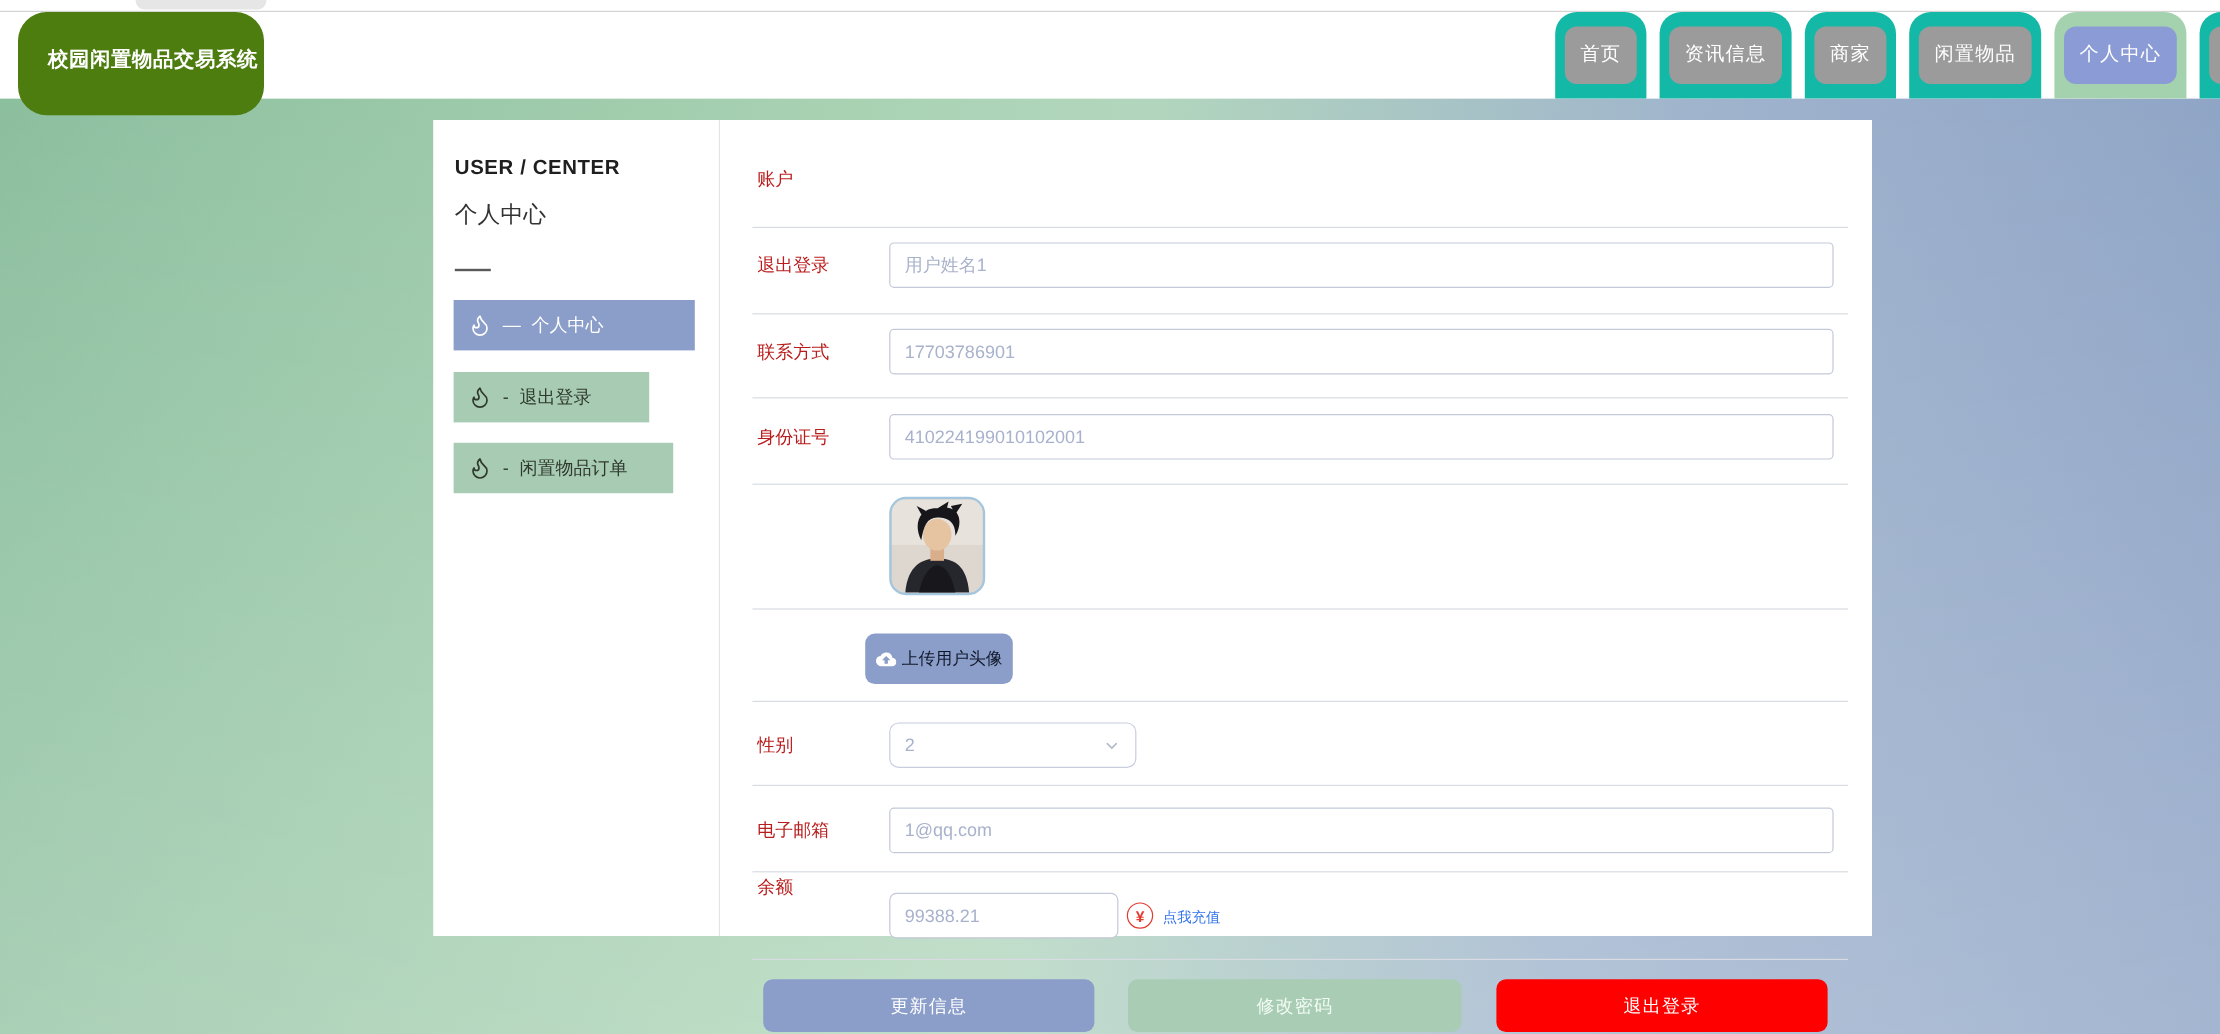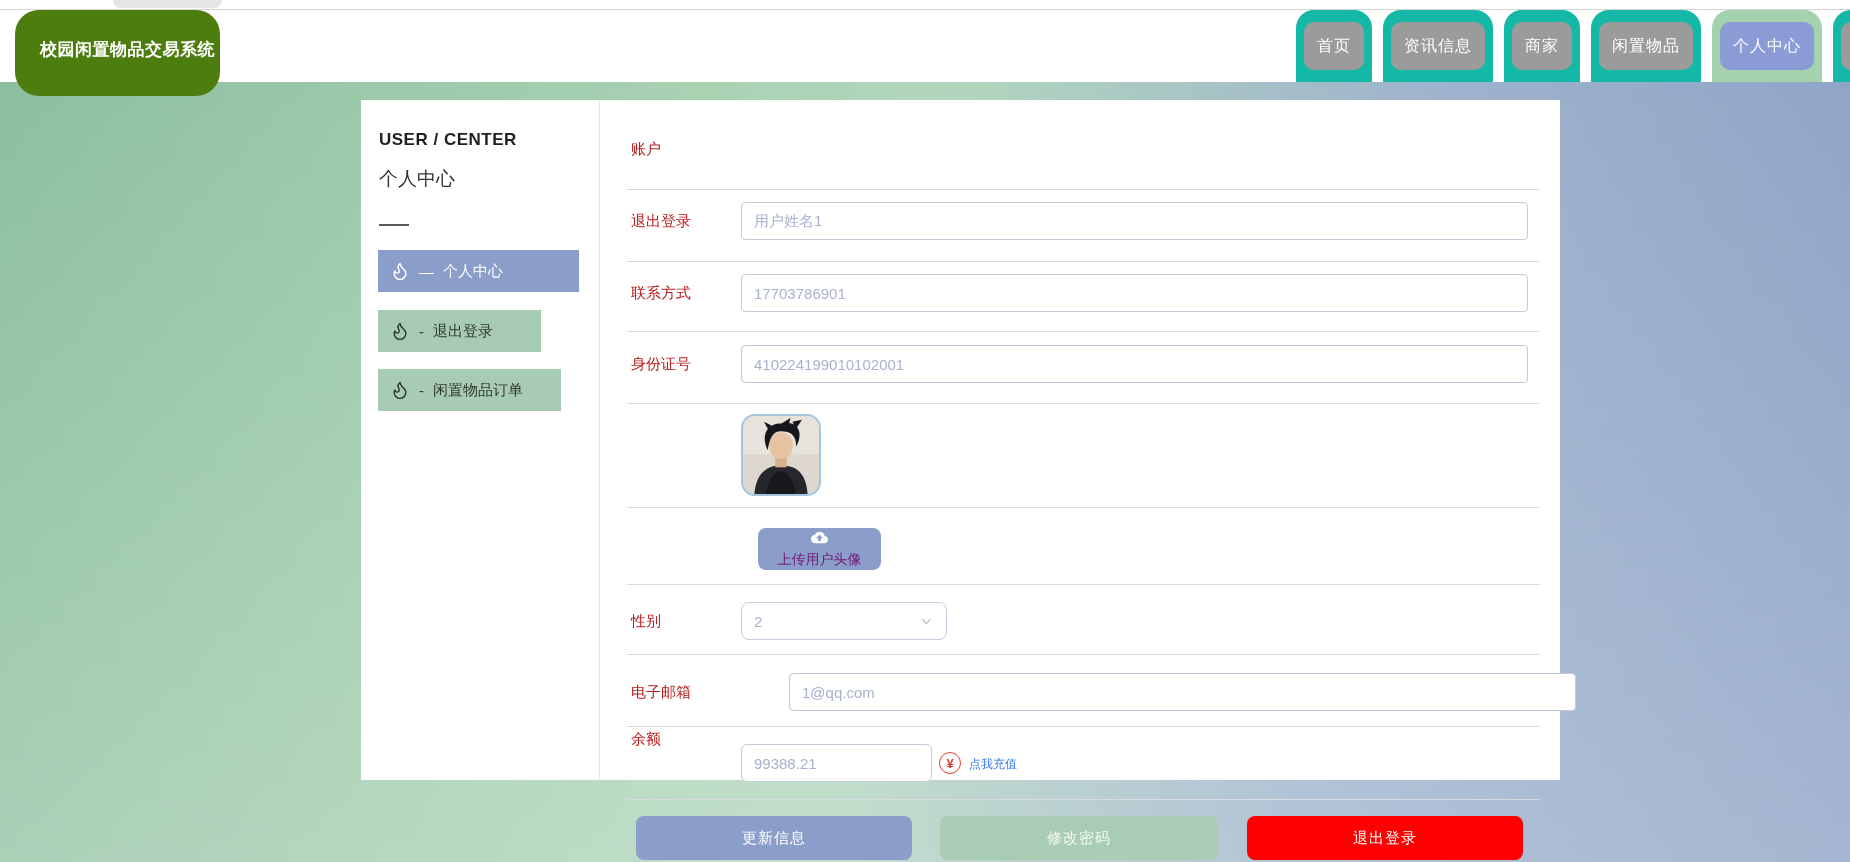--- a/index.html
+++ b/index.html
@@ -88,25 +88,24 @@
   }
   .sep { position: absolute; left: 266px; width: 913px; height: 1px; background: #d8dbe2; }
 
   .avatar {
     position: absolute; left: 380px; top: 314px; width: 80px; height: 82px;
     border: 2px solid #a3c6de; border-radius: 14px; overflow: hidden; background: #d6d0ca;
   }
   .avatar svg { display: block; width: 100%; height: 100%; }
 
   .upload-btn {
-    position: absolute; left: 397px; top: 428px; width: 123px; height: 42px;
+    position: absolute; left: 360px; top: 428px; width: 123px; height: 42px;
     background: #8b9dc9; border: none; border-radius: 8px; cursor: pointer;
-    color: #701a75; font-size: 14px; display: flex; align-items: center; justify-content: center; gap: 5px;
-    font-family: "Liberation Sans", "DejaVu Sans", sans-serif;
-    flex-direction: column;
+    color: #0f172a; font-size: 14px; display: flex; align-items: center; justify-content: center; gap: 5px;
+    font-family: "Liberation Sans", "DejaVu Sans", sans-serif;
   }
 
   .gender-select {
     position: absolute; left: 380px; top: 502px; width: 206px; height: 38px;
     border: 1px solid #c9cde0; border-radius: 8px; background: #fff; cursor: pointer;
     display: flex; align-items: center; justify-content: space-between;
     padding: 0 12px; font-size: 15px; color: #a9b2cc;
   }
 
   .balance-input { width: 191px !important; border-radius: 6px !important; }
@@ -234,21 +233,21 @@
   <div class="form-label" style="top:502px">性别</div>
   <div class="gender-select">
     <span>2</span>
     <svg width="15" height="15" viewBox="0 0 24 24" fill="none" stroke="#b6bcc9" stroke-width="2.2" stroke-linecap="round" stroke-linejoin="round">
         <path d="M6 9l6 6 6-6"></path>
       </svg>
   </div>
   <div class="sep" style="top:554px"></div>
 
   <div class="form-label" style="top:573px">电子邮箱</div>
-  <input class="txt-input" style="top: 573px; margin-left: 48px;" value="1@qq.com">
+  <input class="txt-input" style="top: 573px;" value="1@qq.com">
   <div class="sep" style="top:626px"></div>
 
   <div class="form-label" style="top:620px">余额</div>
   <input class="txt-input balance-input" style="top: 644px;" value="99388.21">
   <div class="yen-badge">¥</div>
   <a class="recharge-link">点我充值</a>
   <div class="sep" style="top:699px"></div>
 
   <button class="action-btn btn-password">修改密码</button>
   <button class="action-btn btn-update">更新信息</button>

